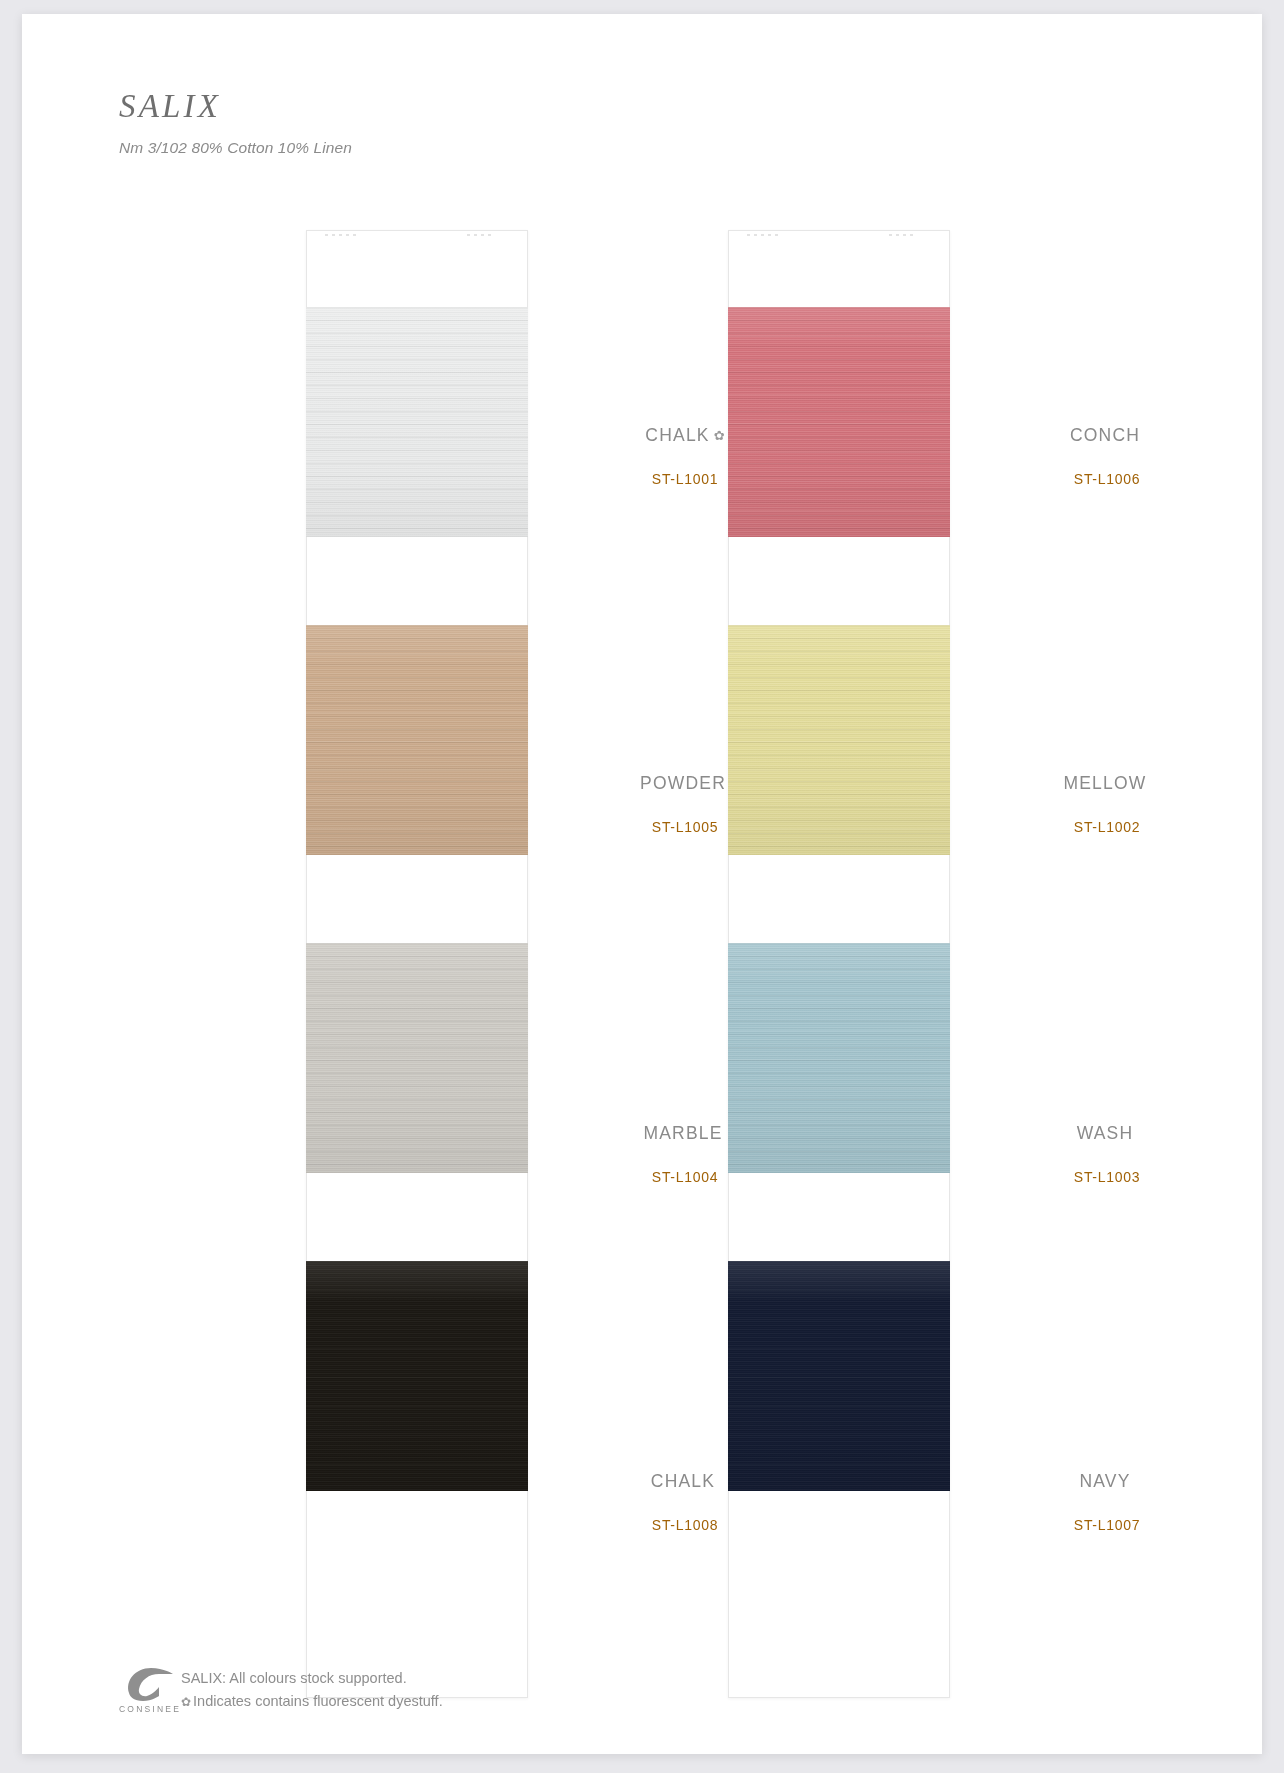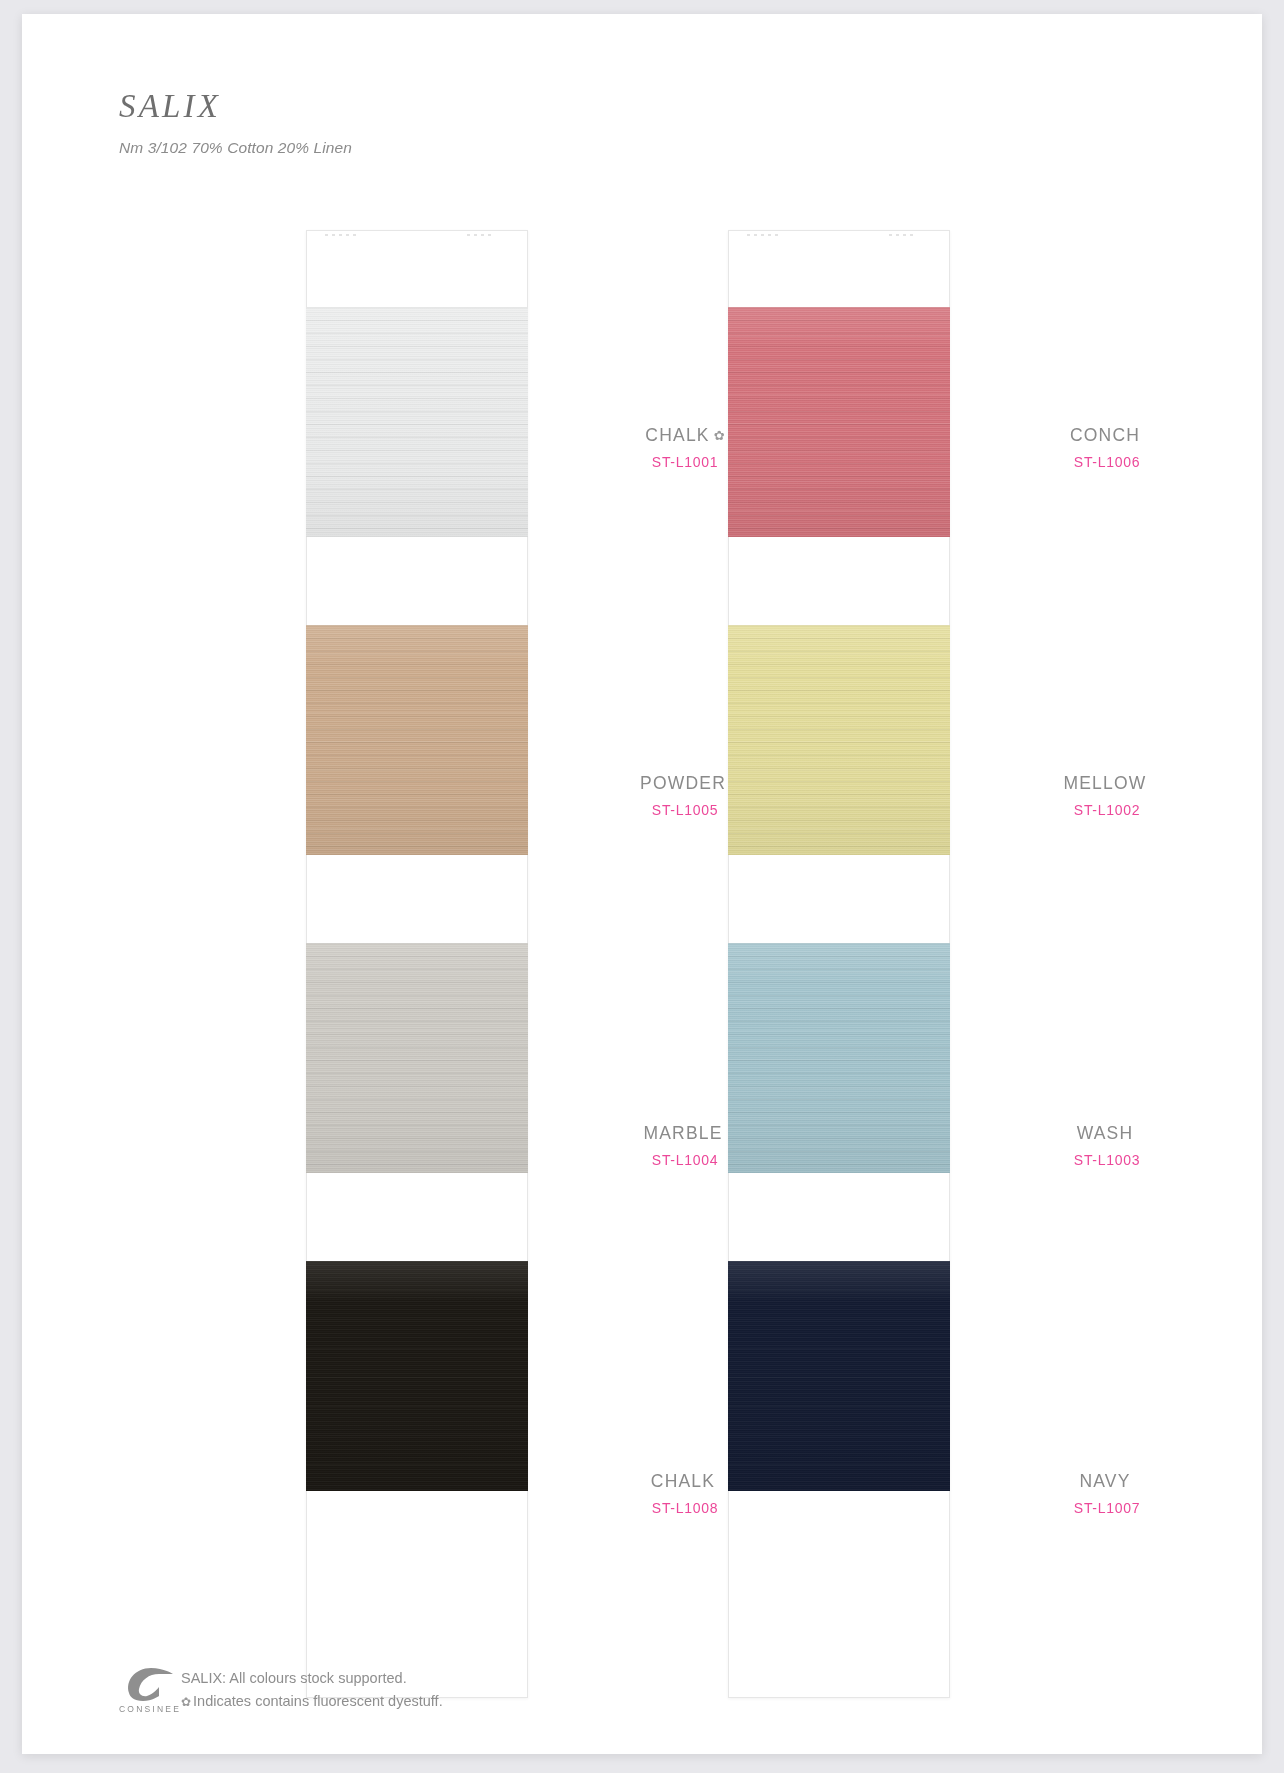--- a/index.html
+++ b/index.html
@@ -135,24 +135,24 @@
   }
   .label .name .flu{
     font-size:13px;
     color:#9a9a9a;
     letter-spacing:0;
     margin-left:4px;
     position:relative;
     top:-1px;
   }
   .label .code{
-    margin-top:9px;
+    margin-top:26px;
     font-size:14px;
     letter-spacing:.7px;
-    color:#ec4899;
+    color:#a16207;
     white-space:nowrap;
   }
   .lab-left{left:548px;}
   .lab-right{left:970px;}
   .lab-y0{top:412px;}
   .lab-y1{top:760px;}
   .lab-y2{top:1110px;}
   .lab-y3{top:1458px;}
 
   
@@ -183,21 +183,21 @@
   }
   .footnotes .flu-sym{font-size:12px;color:#9a9a9a;margin-right:2px;}
 </style>
 </head>
 <body style="background-color: rgb(232, 232, 236);">
 
 <div class="page">
 
   <div class="header">
     <div class="brand-title">SALIX</div>
-    <div class="brand-sub">Nm 3/102 70% Cotton 20% Linen</div>
+    <div class="brand-sub">Nm 3/102 80% Cotton 10% Linen</div>
   </div>
 
   <div class="columns">
 
     <div class="col col-left">
       <div class="card">
         <div class="perf">
             <i class="a"></i>
             <i class="b"></i>
           </div>

